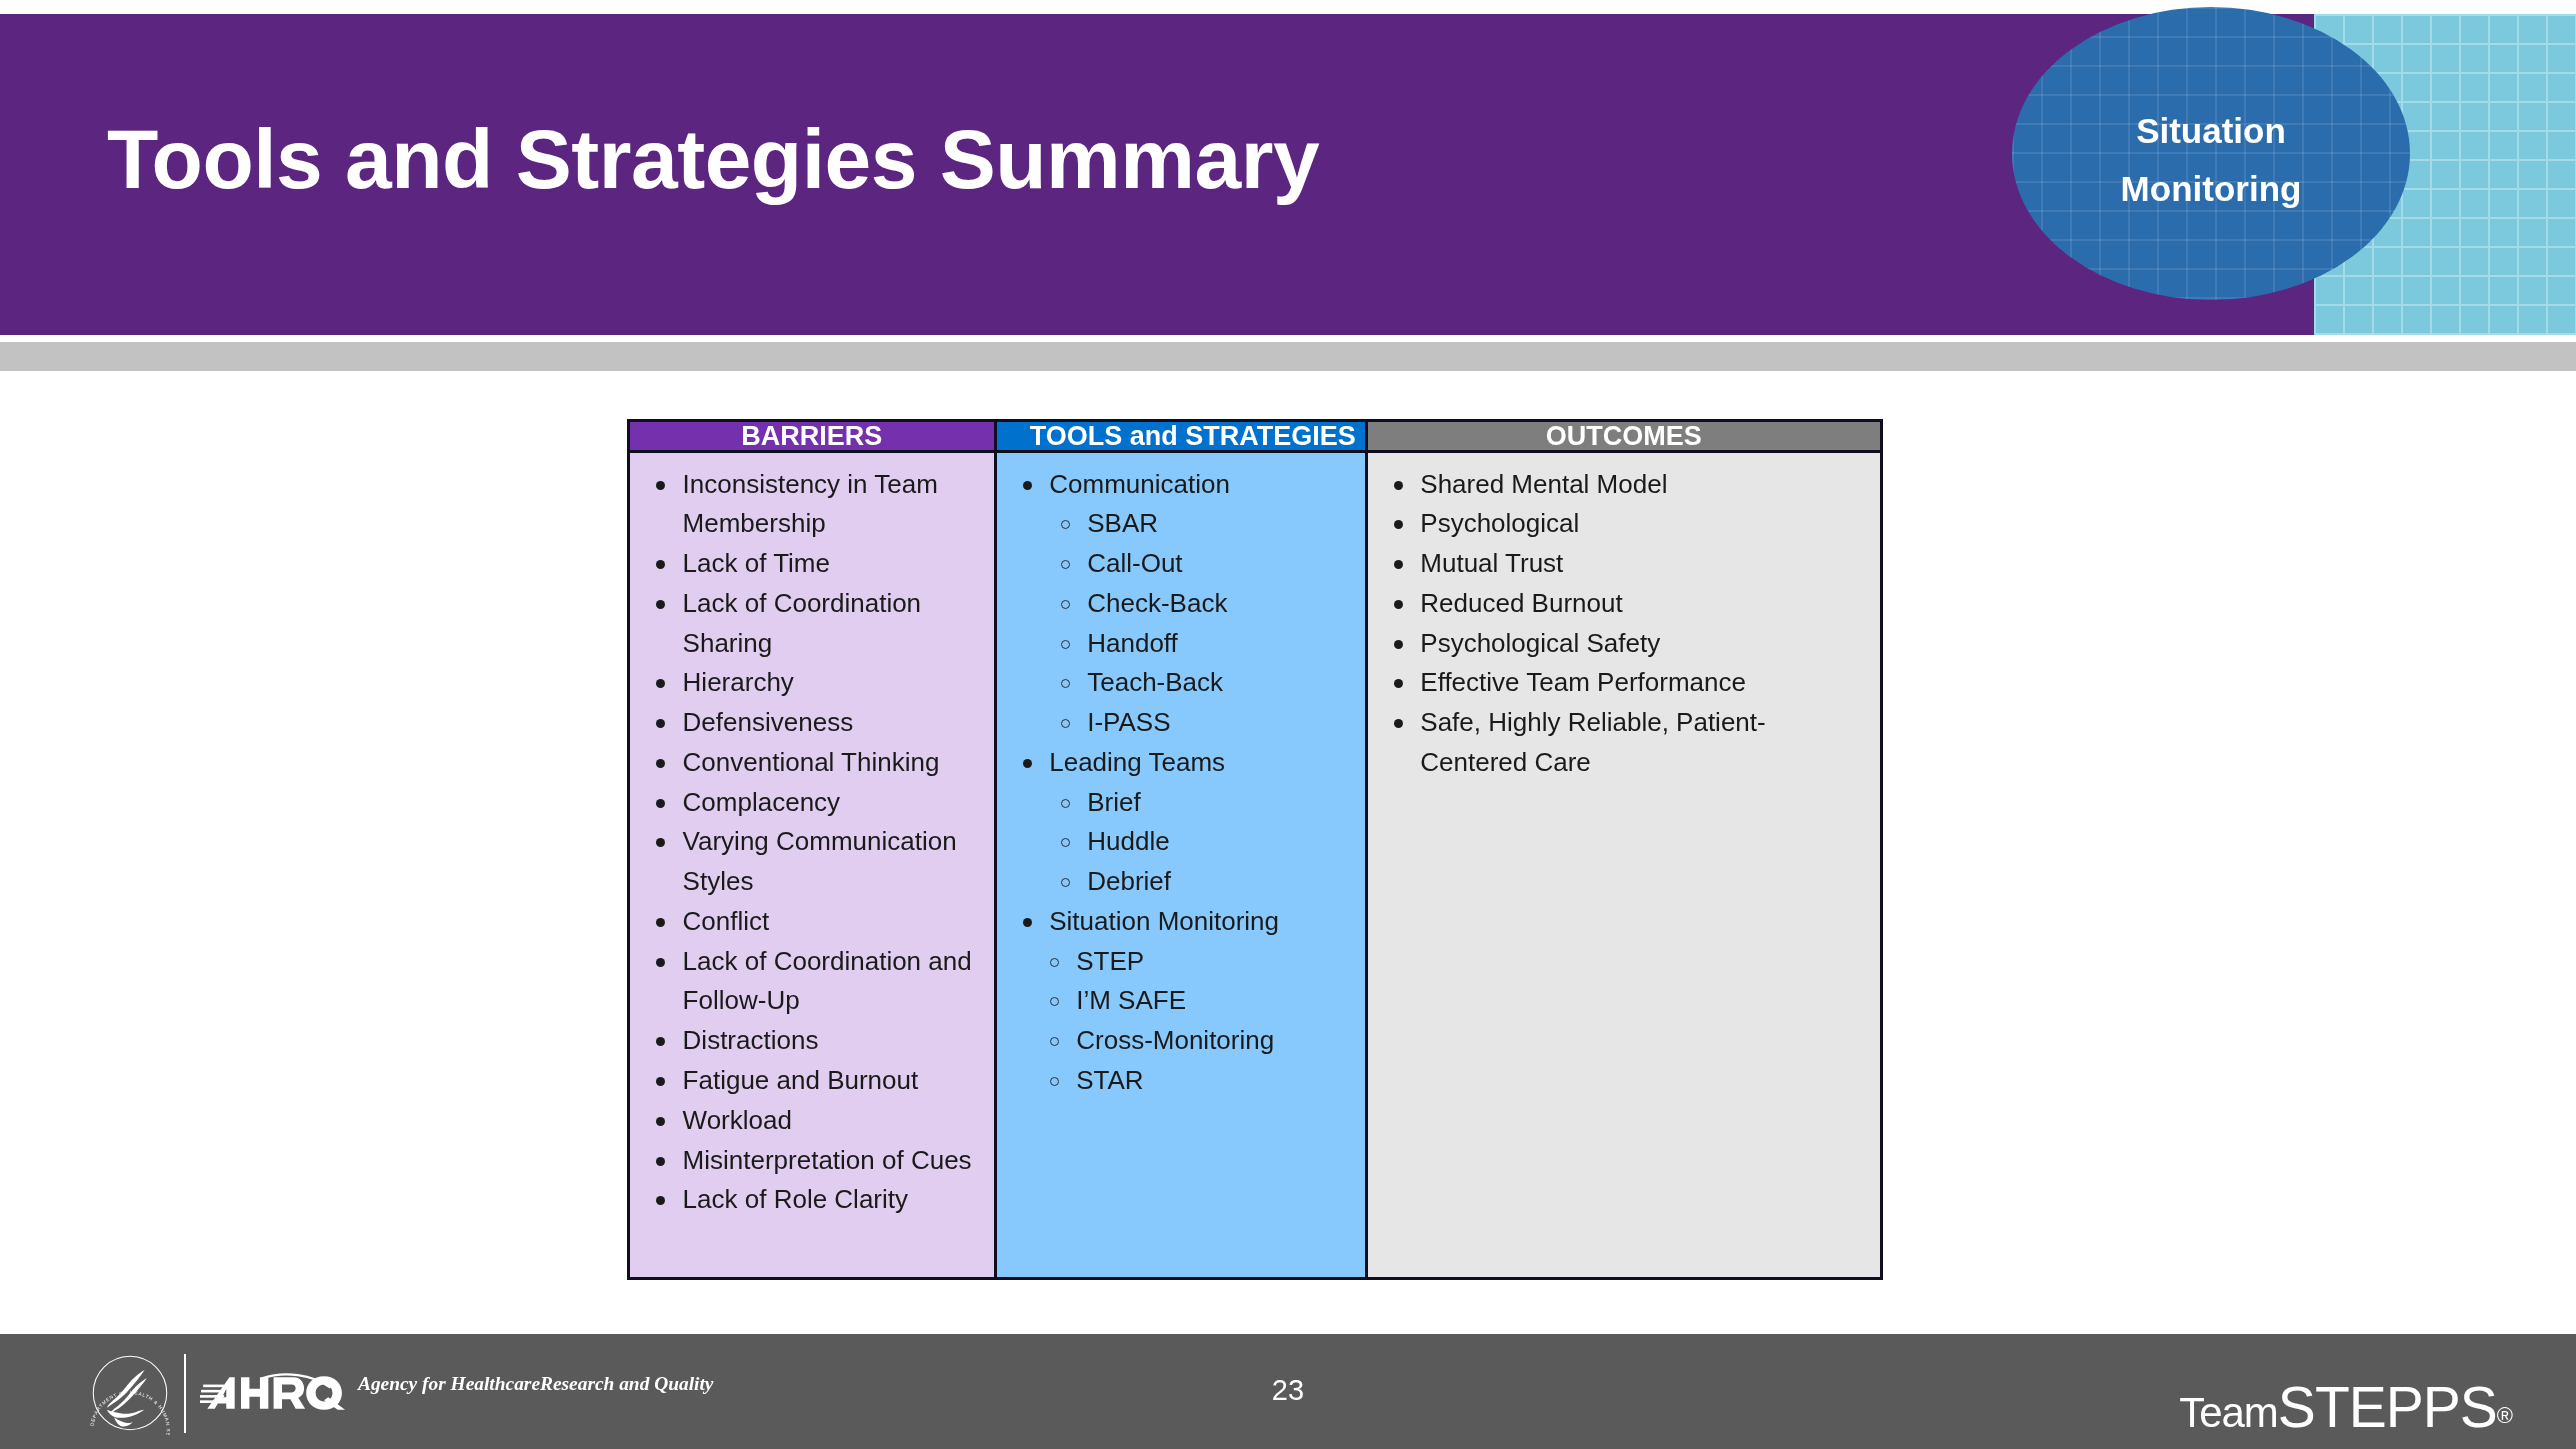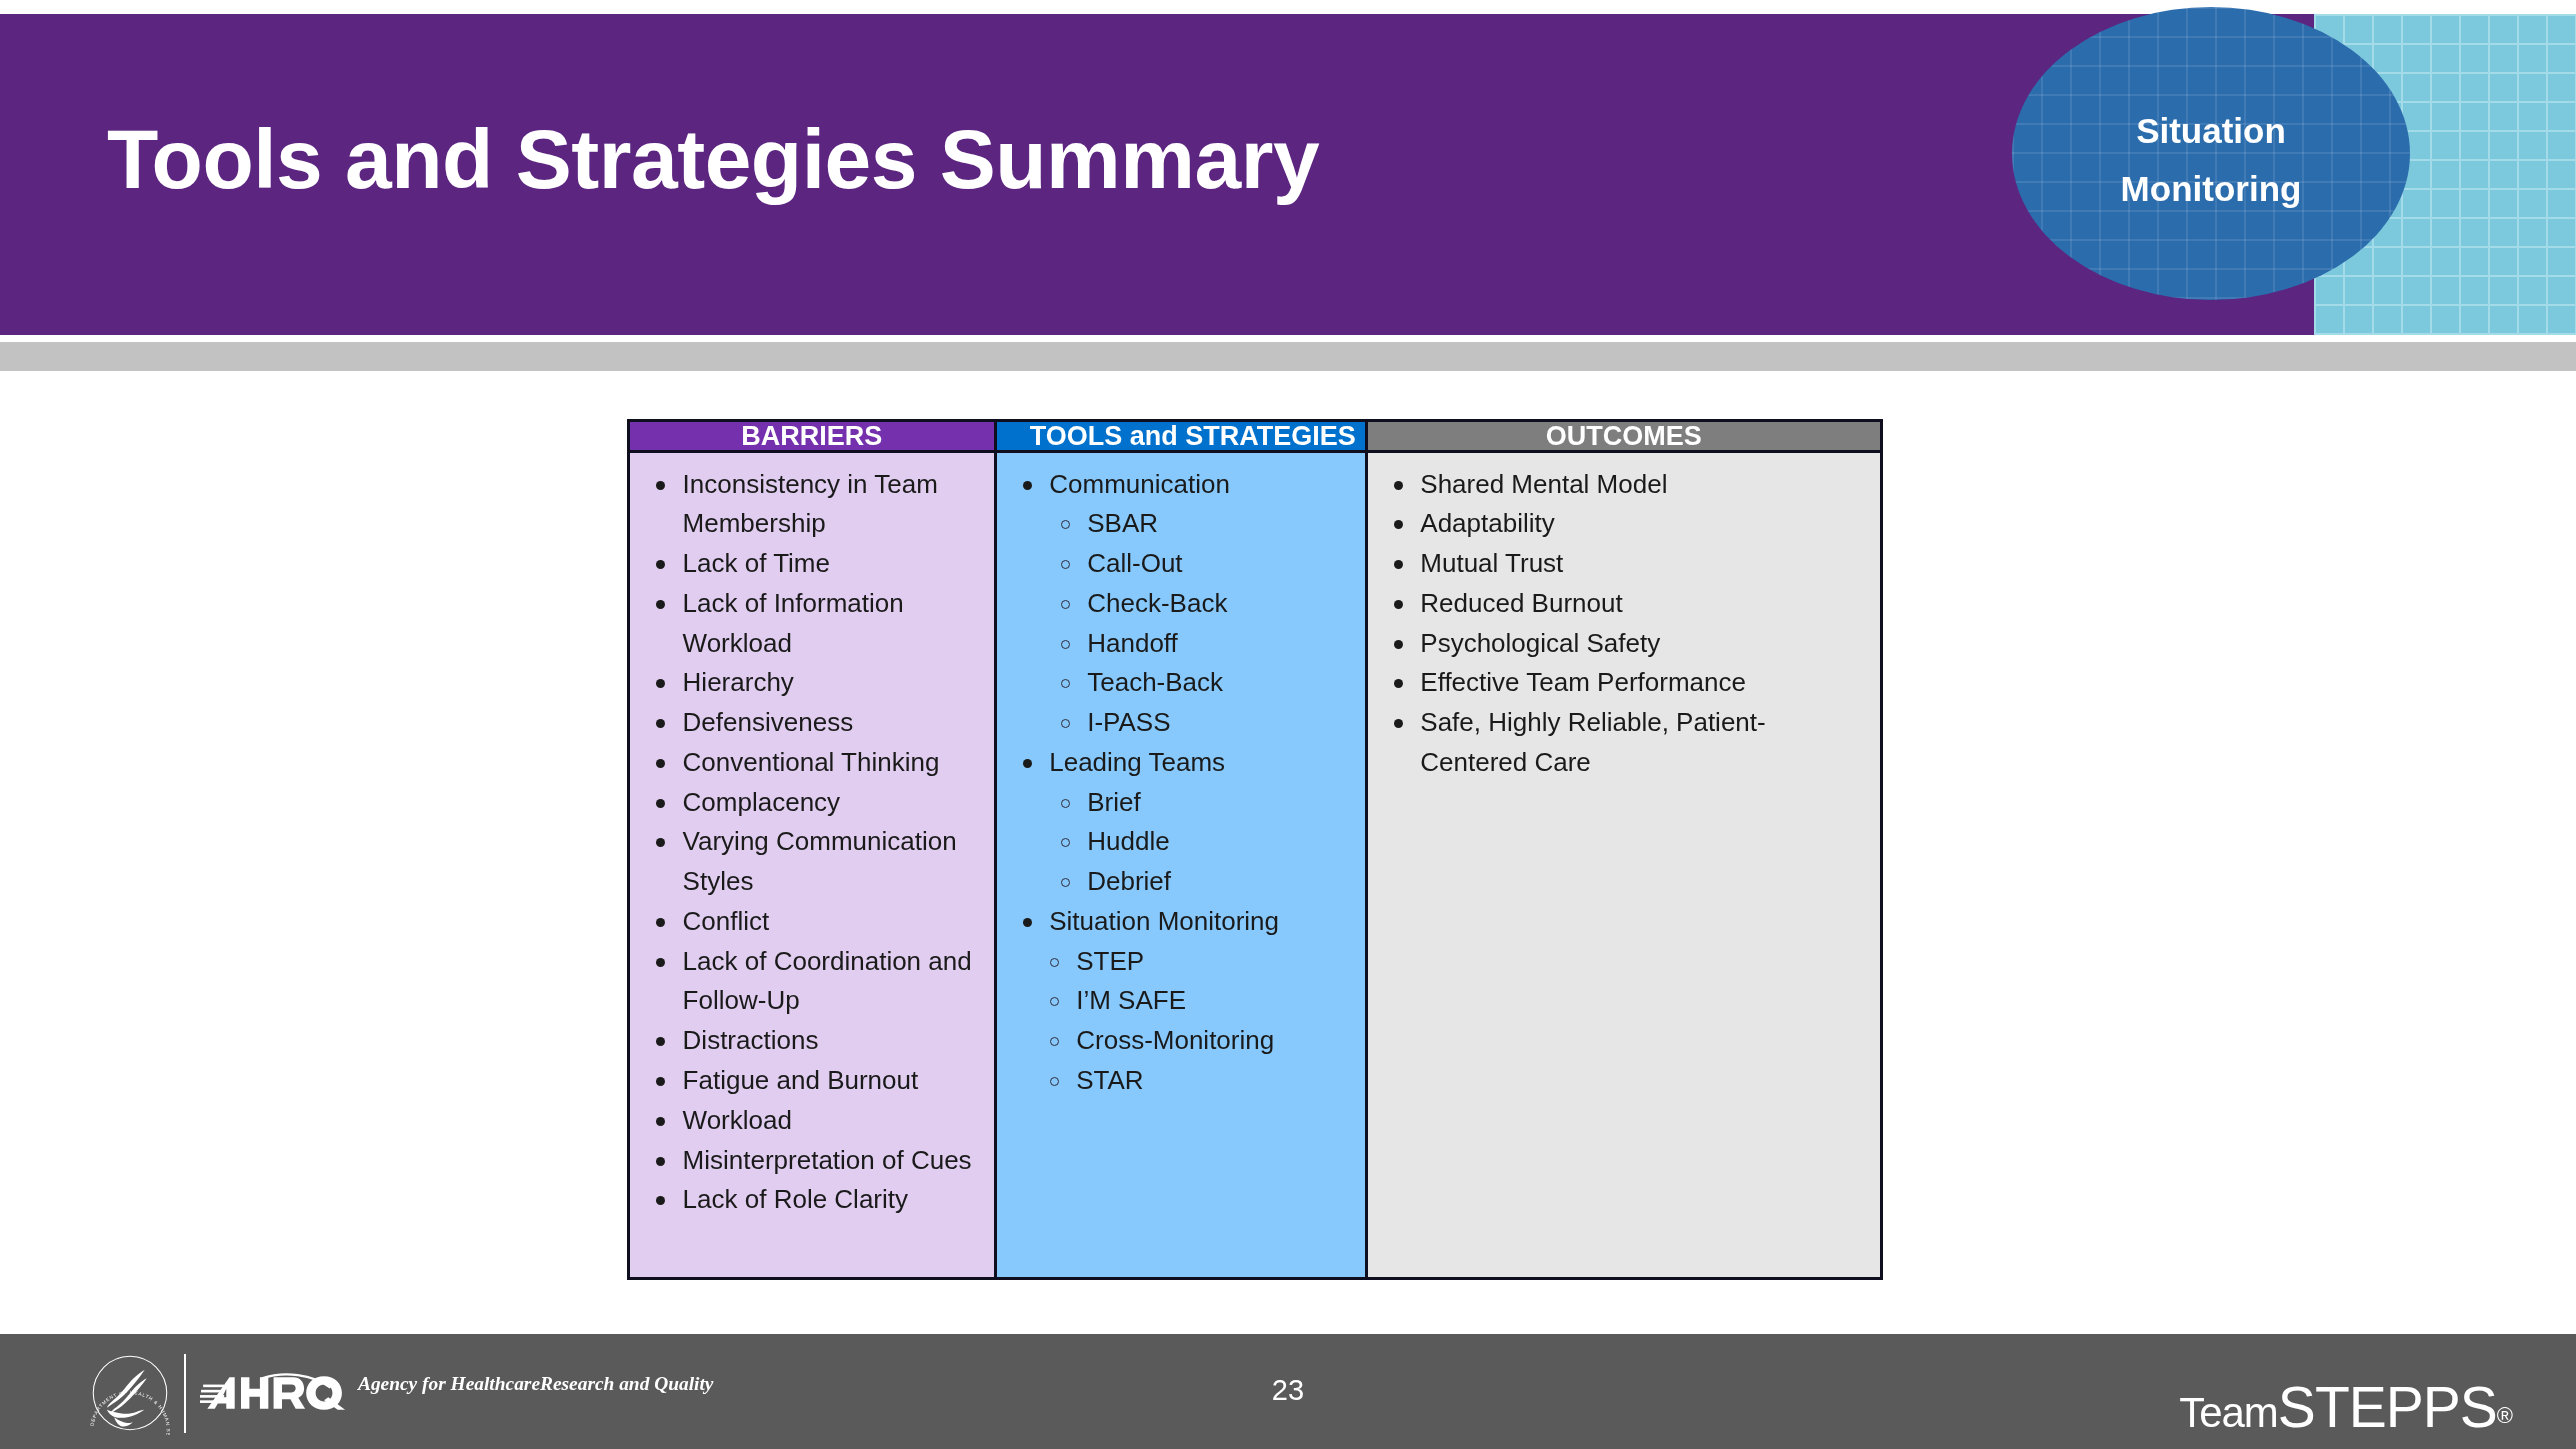--- a/index.html
+++ b/index.html
@@ -280,21 +280,21 @@
 <div id="header-underline"></div>
 
 <div id="summary-table">
 
   <div class="tcol col-barriers">
     <div class="thead h-barriers">BARRIERS</div>
     <div class="tbody b-barriers">
       <ul class="bullets">
         <li class="lvl1">Inconsistency in Team Membership</li>
         <li class="lvl1">Lack of Time</li>
-        <li class="lvl1">Lack of Information Workload</li>
+        <li class="lvl1">Lack of Coordination Sharing</li>
         <li class="lvl1">Hierarchy</li>
         <li class="lvl1">Defensiveness</li>
         <li class="lvl1">Conventional Thinking</li>
         <li class="lvl1">Complacency</li>
         <li class="lvl1">Varying Communication Styles</li>
         <li class="lvl1">Conflict</li>
         <li class="lvl1">Lack of Coordination and Follow-Up</li>
         <li class="lvl1">Distractions</li>
         <li class="lvl1">Fatigue and Burnout</li>
         <li class="lvl1">Workload</li>
@@ -326,21 +326,21 @@
         <li class="lvl2s">STAR</li>
       </ul>
     </div>
   </div>
 
   <div class="tcol col-outcomes">
     <div class="thead h-outcomes">OUTCOMES</div>
     <div class="tbody b-outcomes">
       <ul class="bullets">
         <li class="lvl1">Shared Mental Model</li>
-        <li class="lvl1">Adaptability</li>
+        <li class="lvl1">Psychological</li>
         <li class="lvl1">Mutual Trust</li>
         <li class="lvl1">Reduced Burnout</li>
         <li class="lvl1">Psychological Safety</li>
         <li class="lvl1">Effective Team Performance</li>
         <li class="lvl1">Safe, Highly Reliable, Patient-Centered Care</li>
       </ul>
     </div>
   </div>
 
 </div>

